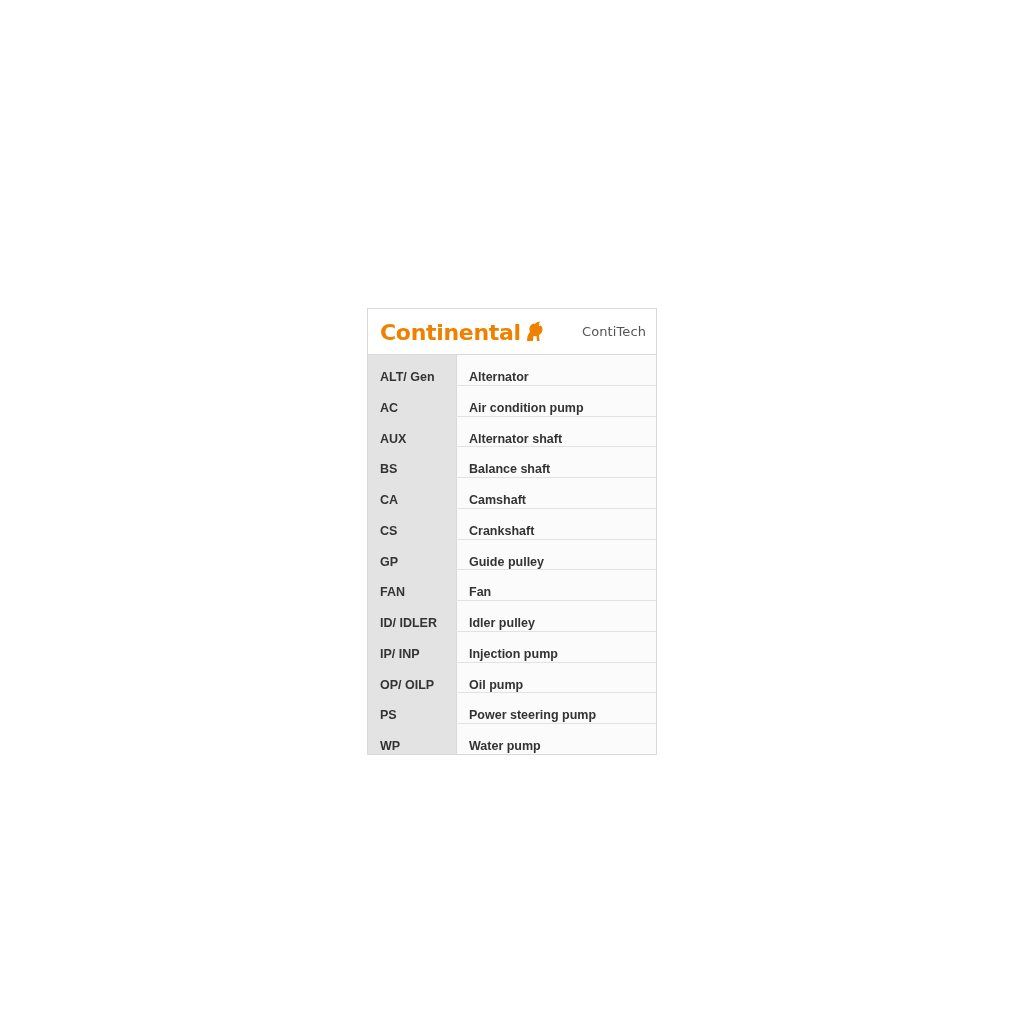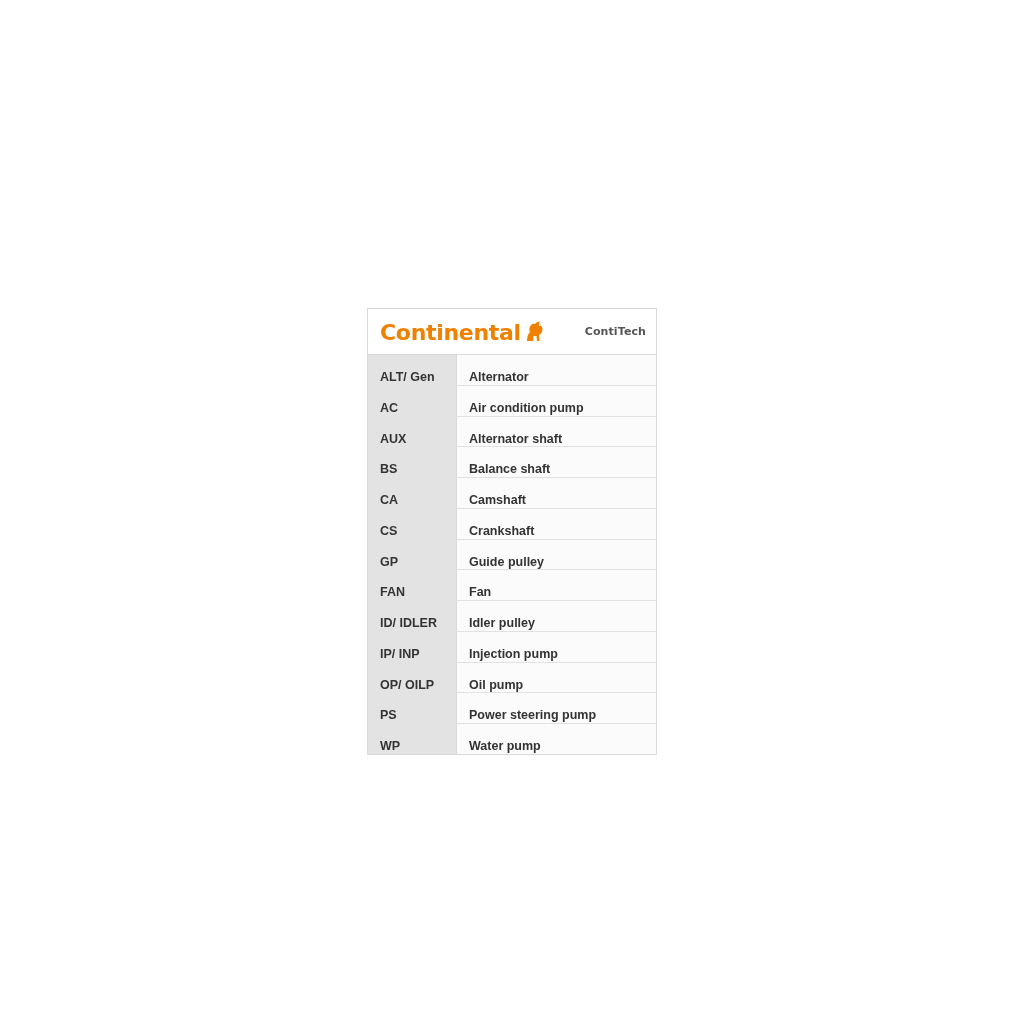--- a/index.html
+++ b/index.html
@@ -55,22 +55,22 @@
     width: 20px;
     height: 24px;
     position: relative;
     display: inline-block;
     margin-left: 1px;
     margin-bottom: 1px;
   }
 
   .brand-sub {
     font-family: "DejaVu Sans", sans-serif;
-    font-size: 11px;
-    font-weight: bold;
+    font-size: 13px;
+    font-weight: normal;
     color: #555555;
     letter-spacing: 0.1px;
   }
 
   table.legend-table {
     border-collapse: collapse;
     width: 100%;
     table-layout: fixed;
   }
 

